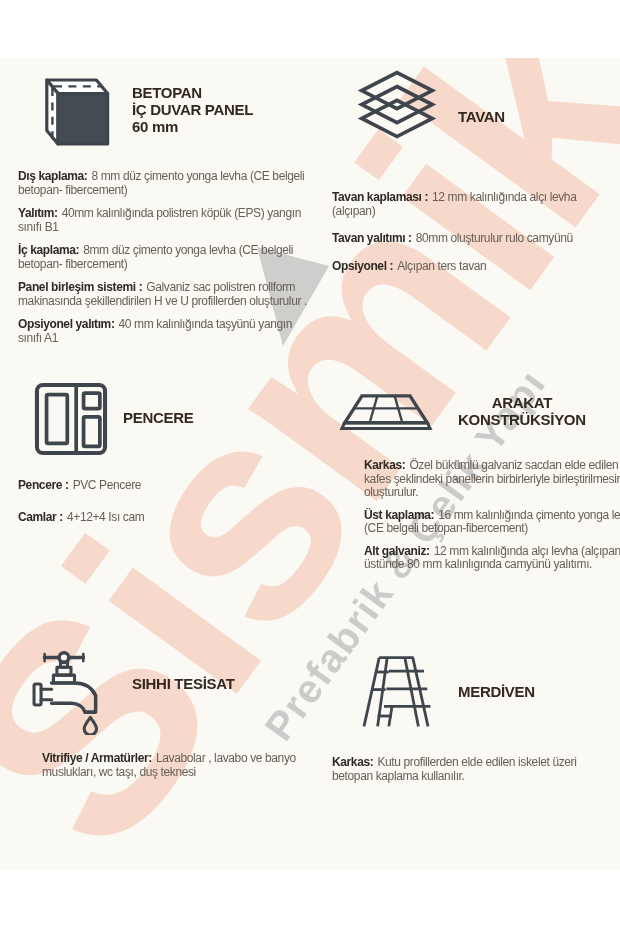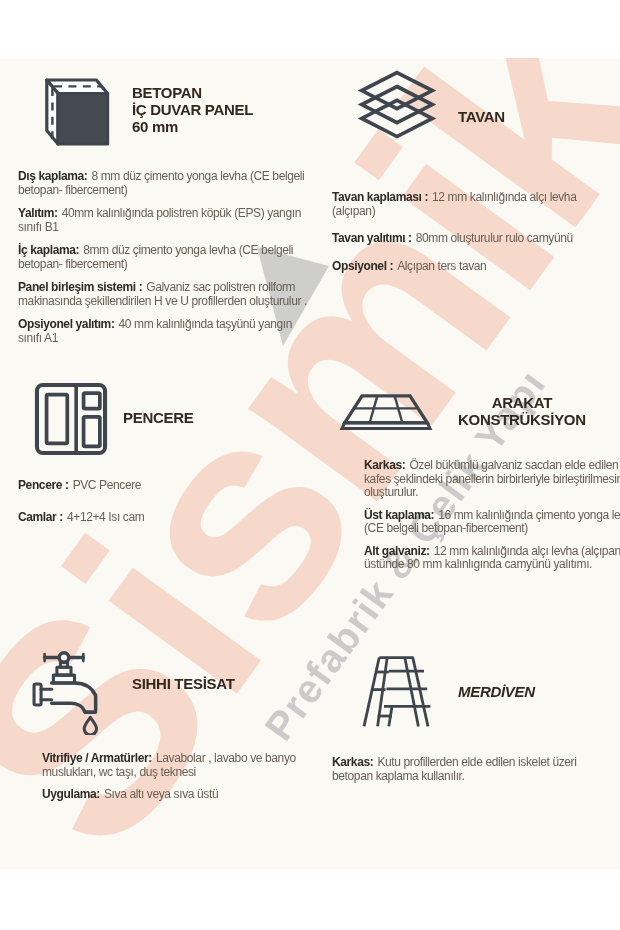--- a/index.html
+++ b/index.html
@@ -136,40 +136,39 @@
         <path d="M28,64 h22 c8,0 14,4 16,10" stroke-width="4"></path>
         <line x1="66" y1="74" x2="78" y2="74" stroke-width="4"></line>
         <path d="M72,80 c-4,6 -7,9 -7,13 a7,7 0 0 0 14,0 c0,-4 -3,-7 -7,-13 z" stroke-width="3.5"></path>
       </g>
     </svg>
     <div class="title" style="left:132px;top:617px;">
       <div>SIHHI TESİSAT</div>
     </div>
     <div class="specs gap9" style="left:18px;top:694px;width:302px;margin-left:24px;">
       <p><b class="lbl">Vitrifiye / Armatürler:</b><span>Lavabolar , lavabo ve banyo muslukları, wc taşı, duş teknesi</span></p>
-      <p><b class="lbl">Uygulama:</b><span>Sıva altı veya sıva üstü</span></p>
     </div>
 
     <svg class="icon" style="left:360px;top:590px;" width="80" height="88" viewBox="0 0 100 100">
       <g stroke="#3e454d" stroke-width="3.5" fill="none">
         <line x1="24" y1="7" x2="67" y2="7"></line>
         <line x1="24" y1="7" x2="5" y2="93"></line>
         <line x1="34" y1="7" x2="22" y2="93"></line>
         <line x1="20" y1="25" x2="36" y2="25"></line>
         <line x1="16" y1="47" x2="32" y2="47"></line>
         <line x1="56" y1="7" x2="73" y2="93"></line>
         <line x1="66" y1="7" x2="85" y2="93"></line>
         <line x1="36" y1="24" x2="80" y2="24"></line>
         <line x1="33" y1="46" x2="84" y2="46"></line>
         <line x1="30" y1="68" x2="88" y2="68"></line>
         <line x1="40" y1="68" x2="36" y2="93"></line>
         <line x1="22" y1="80" x2="40" y2="80"></line>
       </g>
     </svg>
-    <div class="title" style="left:458px;top:625px;font-style:italic;">
+    <div class="title" style="left:458px;top:625px;">
       <div>MERDİVEN</div>
     </div>
     <div class="specs" style="left:332px;top:698px;width:284px;">
       <p><b class="lbl">Karkas:</b><span>Kutu profillerden elde edilen iskelet üzeri betopan kaplama kullanılır.</span></p>
     </div>
 
   </div>
 </div>
 
 </body></html>

